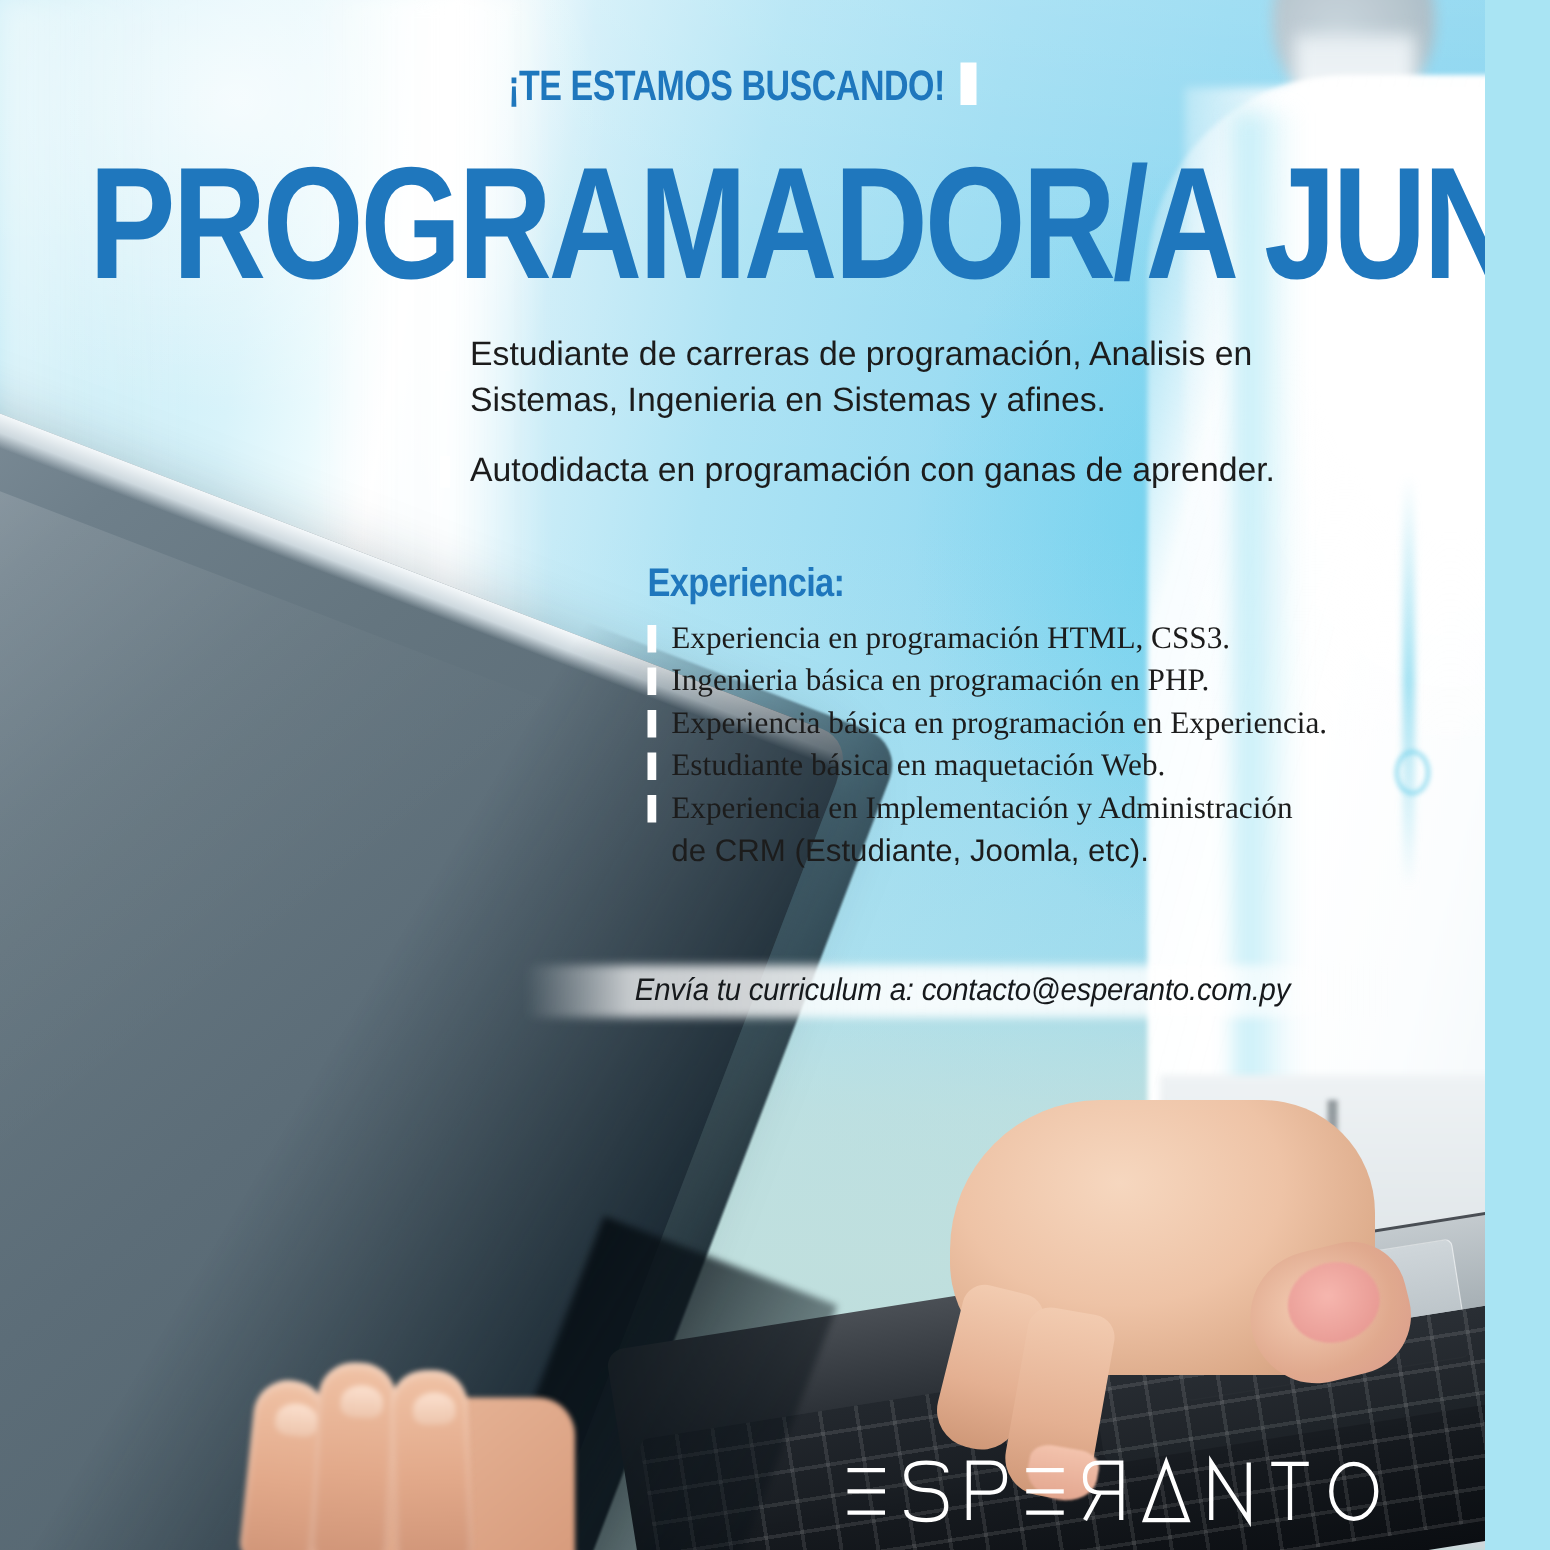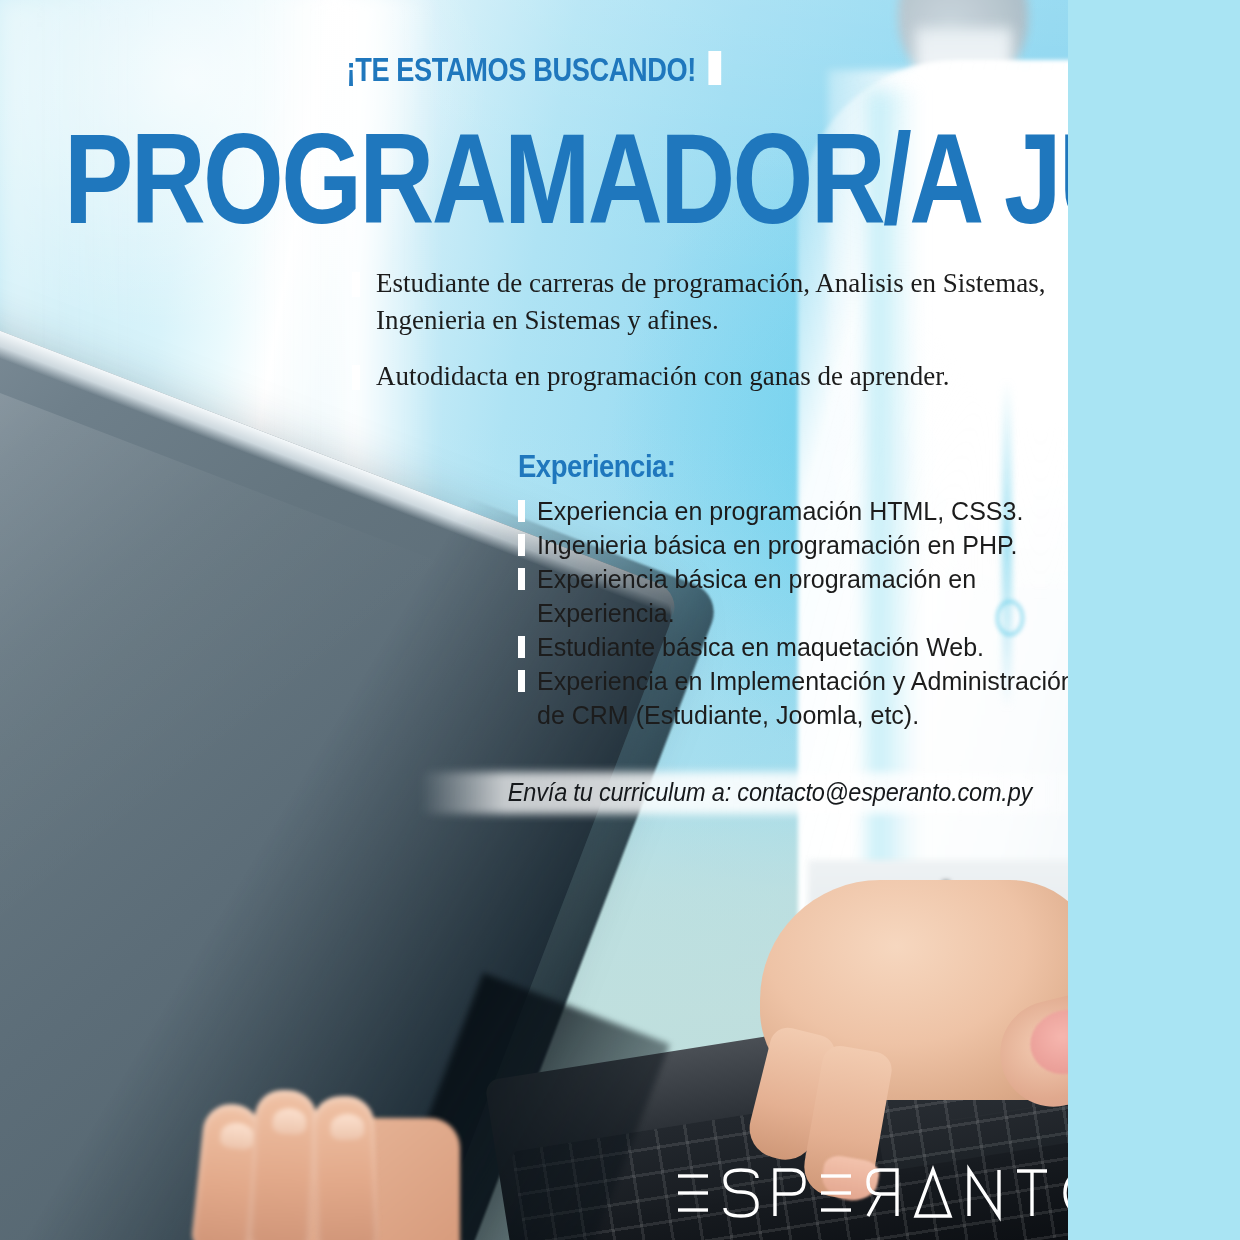--- a/index.html
+++ b/index.html
@@ -6,21 +6,21 @@
   * { margin:0; padding:0; box-sizing:border-box; }
   html,body { width:1240px; height:1240px; overflow:hidden; }
   body {
     font-family: "Liberation Sans", sans-serif;
     background:#a9e4f3;
   }
 
   
   #poster {
     position:relative;
-    width:1068px; height:1240px;
+    width:1188px; height:1240px;
     overflow:hidden;
     background:#fde047;
   }
 
   
   .bg-base {
     position:absolute; inset:0;
     background:
       linear-gradient(to bottom,
         rgba(255,255,255,0.16) 0%,
@@ -312,41 +312,41 @@
     white-space:nowrap;
   }
 
   
   .intro {
     position:absolute; left:352px; top:265px; width:700px;
     font-size:27px;
     line-height:1.38;
     color:#1c1c1c;
   }
-  .intro .row { position:relative; padding-left:24px; margin-bottom:18px;font-family:Liberation Serif, serif; }
+  .intro .row { position:relative; padding-left:24px; margin-bottom:18px; }
   .bar {
     position:absolute; left:0; top:7px;
     width:8px; height:25px;
     background:#ffffff;
   }
 
   
   .exp { position:absolute; left:518px; top:448px; width:560px; }
   .exp-title {
     font-family:"Liberation Sans", sans-serif;
     font-weight:bold;
     font-size:32px;
     color:#1f77bd;
     letter-spacing:-0.6px;
     transform:scaleX(0.86);
     transform-origin:left center;
     margin-bottom:9px;
   }
   .exp-list { font-size:25px; line-height:1.36; color:#1c1c1c; }
-  .exp-list .row { position:relative; padding-left:19px; }
+  .exp-list .row { position:relative; padding-left:19px;font-family:Liberation Serif, serif; }
   .exp-list .bar { left:0; top:6px; width:7px; height:22px; }
   .exp-list .cont { padding-left:19px; }
 
   
   .email-band {
     position:absolute; left:420px; top:772px; width:700px; height:42px;
     background:linear-gradient(to right,
       rgba(255,255,255,0) 0%,
       rgba(255,255,255,0.72) 12%,
       rgba(255,255,255,0.88) 45%,

